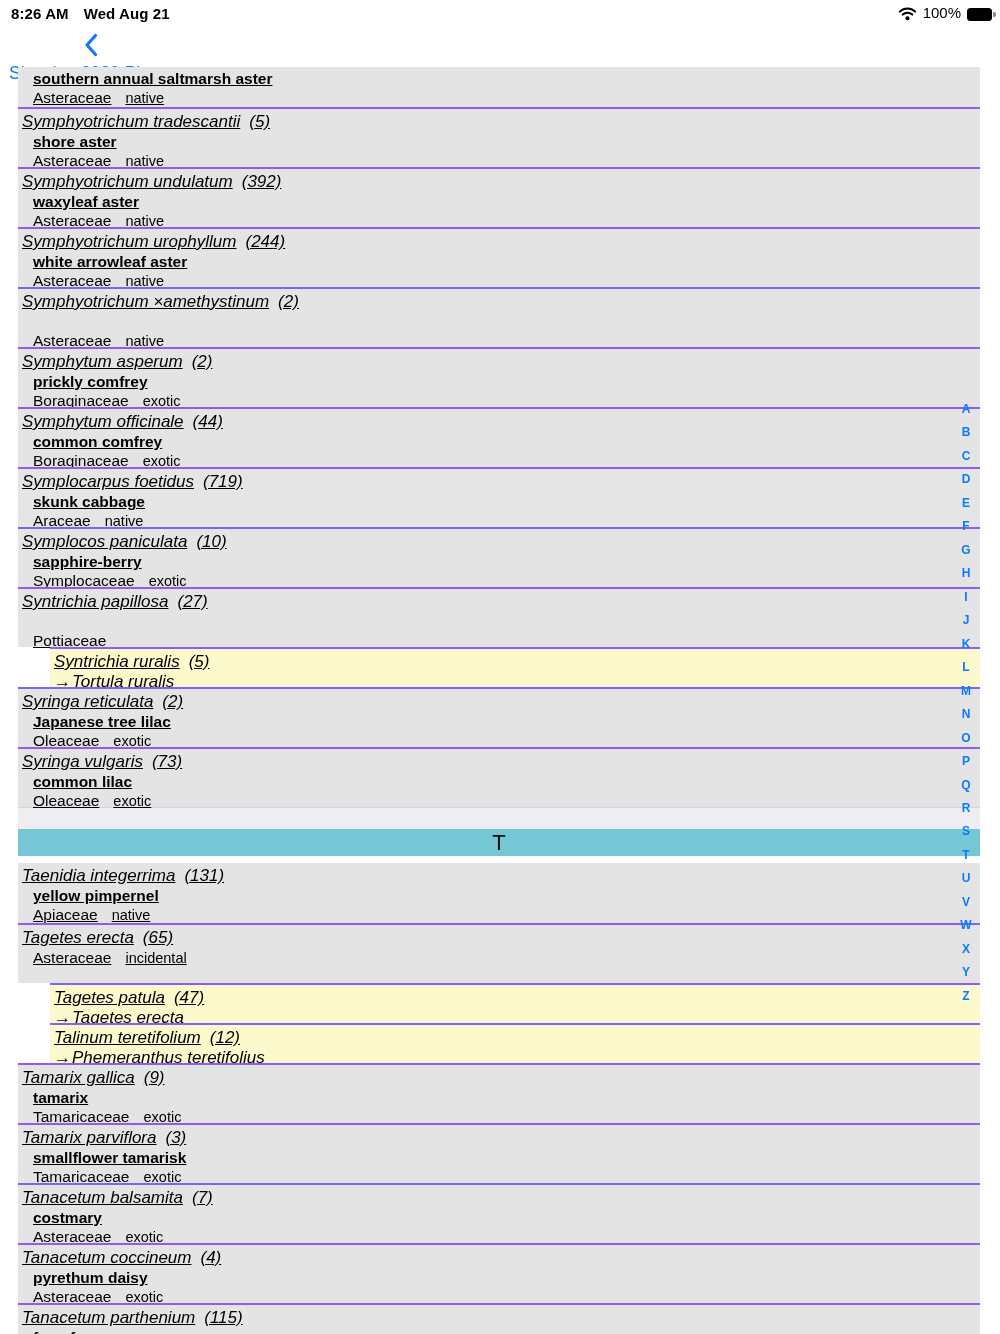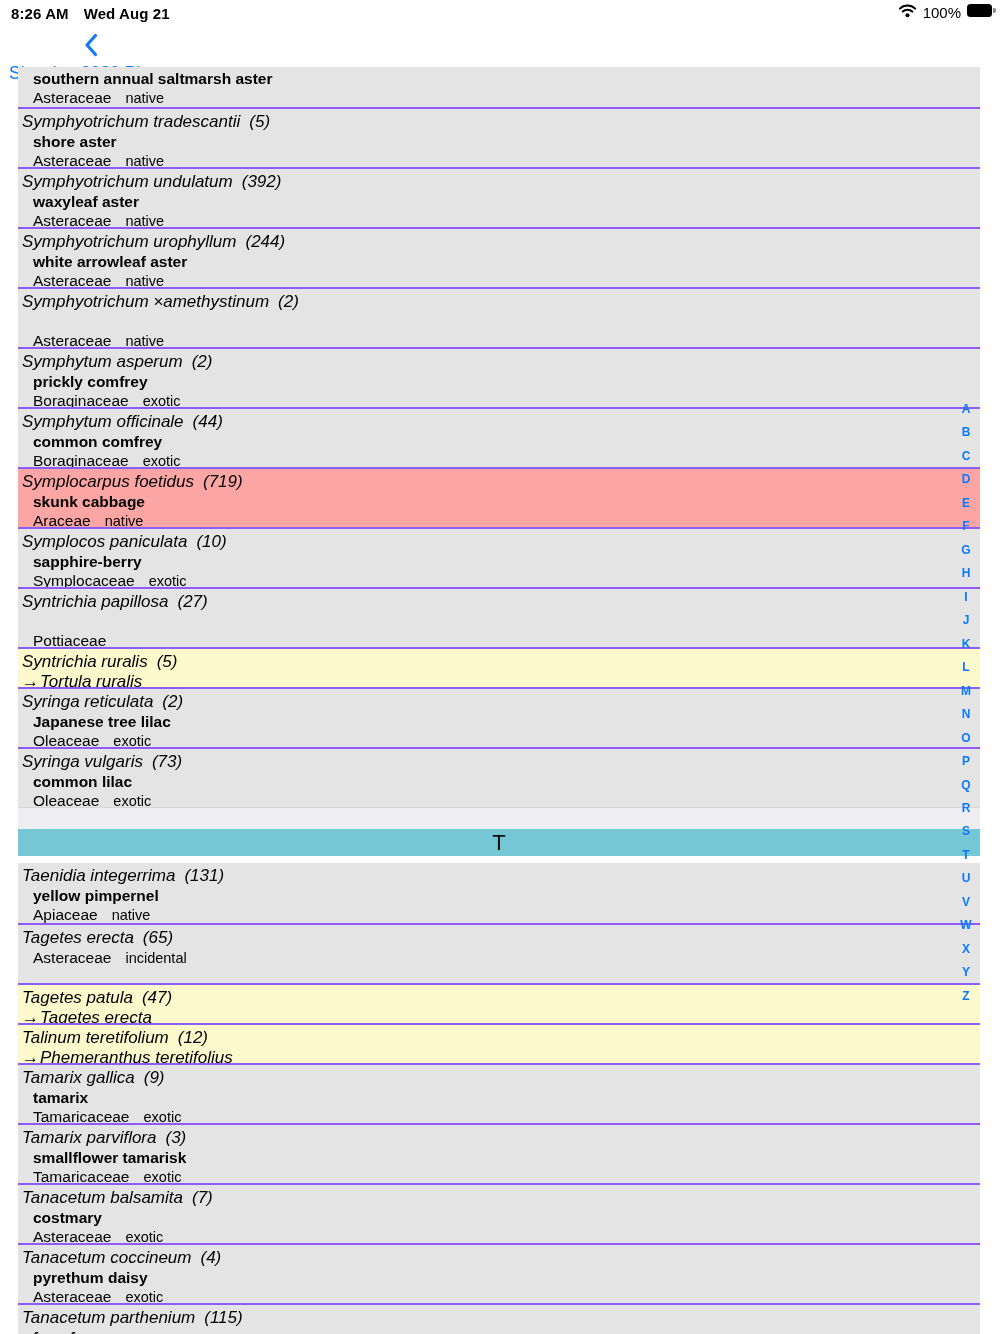--- a/index.html
+++ b/index.html
@@ -3,36 +3,36 @@
 <meta charset="utf-8">
 <style>
   html,body{margin:0;padding:0;background:#fff;}
   .screen{
     position:relative;width:1000px;height:1334px;overflow:hidden;background:#fff;
     font-family:"Liberation Sans",sans-serif;color:#000;
   }
   
   .status-bar{position:absolute;top:0;left:0;width:100%;height:26px;background:#fff;}
   .sb-left{position:absolute;left:11px;top:5px;display:flex;gap:15px;font-size:15px;font-weight:700;letter-spacing:.1px;}
-  .sb-right{position:absolute;right:8px;top:4px;display:flex;align-items:flex-start;gap:6px;font-size:15px;font-weight:500;}
+  .sb-right{position:absolute;right:8px;top:4px;display:flex;align-items:flex-end;gap:6px;font-size:15px;font-weight:500;}
   .battery-body{width:25px;height:13px;background:#000;border-radius:3.5px;position:relative;}
   .battery-body::after{content:"";position:absolute;right:-3.5px;top:4px;width:2.5px;height:5px;background:#8a8a8e;border-radius:0 2px 2px 0;}
   
   .nav-bar{position:absolute;top:26px;left:0;width:100%;height:41px;background:#fff;}
   .back-button{position:absolute;left:9px;top:7px;display:flex;align-items:center;gap:6px;cursor:pointer;flex-direction:column;}
   .back-label{font-size:17.5px;color:#1179f2;}
   
   .list{position:absolute;top:67px;left:18px;width:962px;}
-  .row{box-sizing:border-box;background:#e4e4e4;position:relative;}
+  .row{box-sizing:border-box;background:#e4e4e4;position:relative;text-decoration:underline;}
   .row.sep{border-top:2px solid #8b5cf6;}
   .row.species{height:60px;padding-top:3px;}
   .row.partial{height:40px;padding-top:2px;}
   .row.synonym{height:40px;padding-top:3px;}
-  .row.hl-green{background:#fca5a5;}
-  .row.hl-yellow{background:#fcfacd;}
+  .row.hl-green{background:#e5e5e5;}
+  .row.hl-yellow{background:#fcfacd;margin-left:32px;}
   .sci-line{margin-left:4px;font-style:italic;font-size:17px;line-height:20px;white-space:nowrap;}
   .count{margin-left:9px;}
   .common-line{margin-left:15px;font-weight:bold;font-size:15.5px;line-height:19px;min-height:19px;white-space:nowrap;}
   .family-line{margin-left:15px;font-size:15.5px;line-height:19px;min-height:19px;white-space:nowrap;}
   .status{font-size:14.5px;margin-left:14px;}
   .arrow-line{margin-left:4px;font-size:17px;line-height:20px;font-style:italic;white-space:nowrap;}
   .arrow-glyph{font-style:normal;margin-right:1px;}
   .section-gap{height:22px;background:#ededf2;border-top:1px solid #d6d6d8;box-sizing:border-box;}
   .section-header{height:27px;background:#76c7d5;margin-bottom:7px;display:flex;align-items:center;justify-content:center;}
   .section-letter{font-size:22px;line-height:24px;color:#0b0b0b;}

